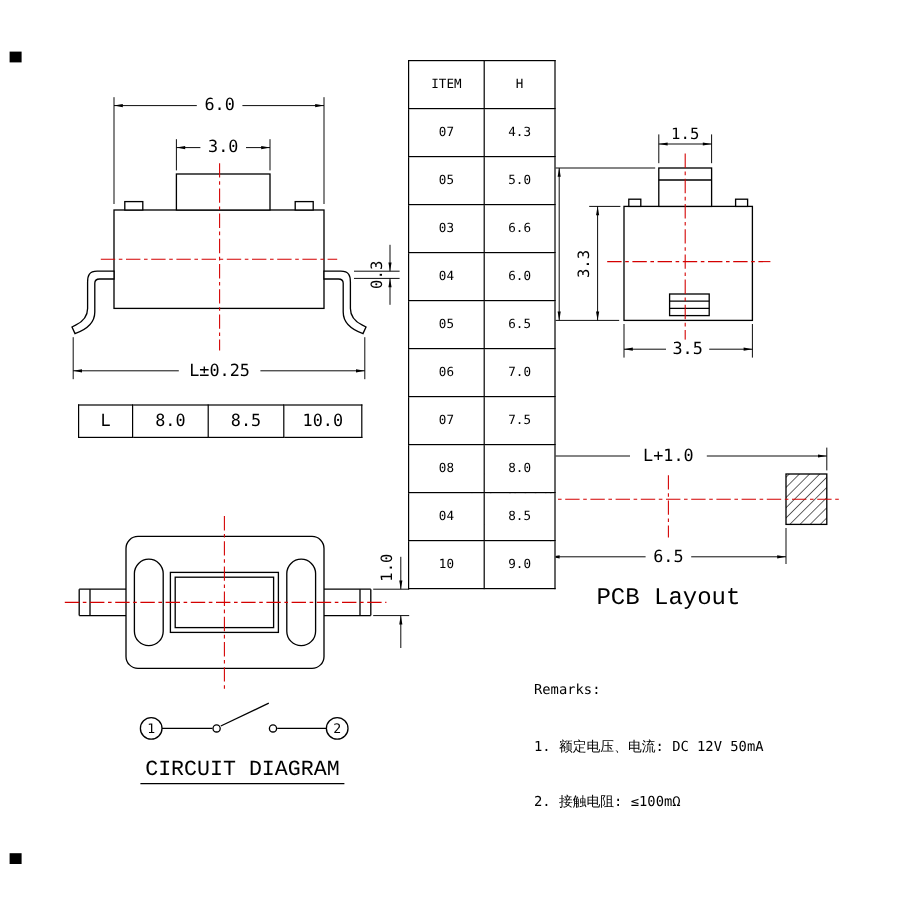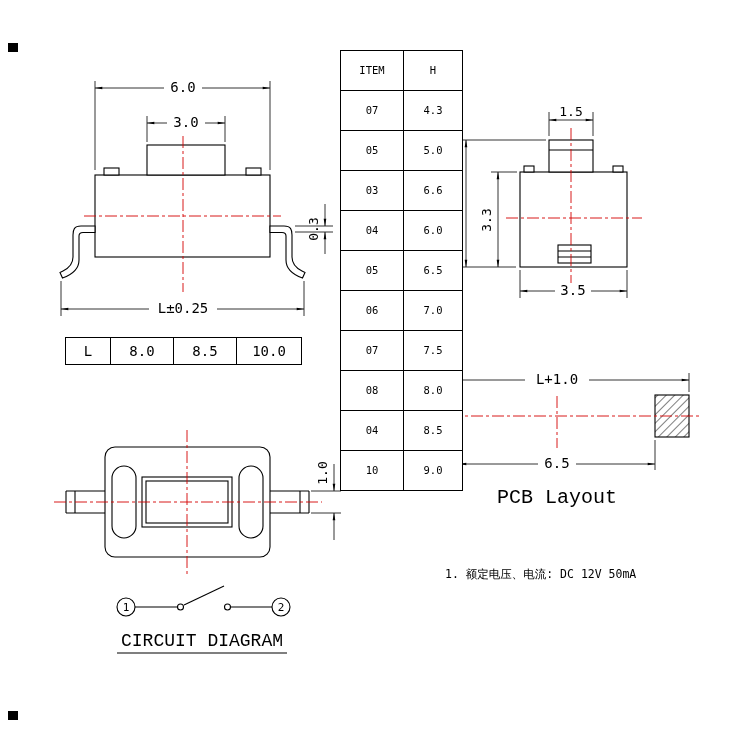--- a/index.html
+++ b/index.html
@@ -272,20 +272,22 @@
     <tr>
       <td class="c0">L</td>
       <td class="c1">8.0</td>
       <td class="c2">8.5</td>
       <td class="c3">10.0</td>
     </tr>
   </tbody>
 </table>
 
 <div class="remarks">
+  <div class="title">Remarks:</div>
   <div>1. 额定电压、电流: DC 12V 50mA</div>
+  <div>2. 接触电阻: ≤100mΩ</div>
   
   
   
   
 </div>
 
 </div>
 
 </body></html>

